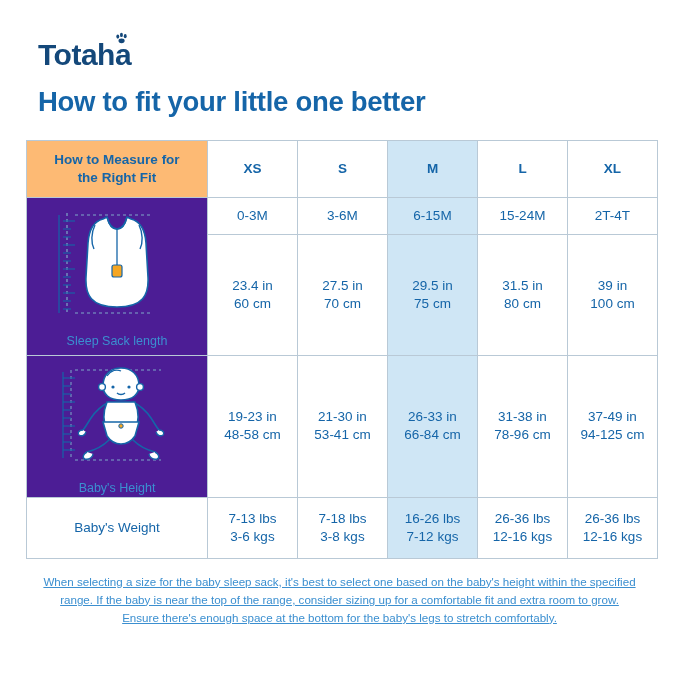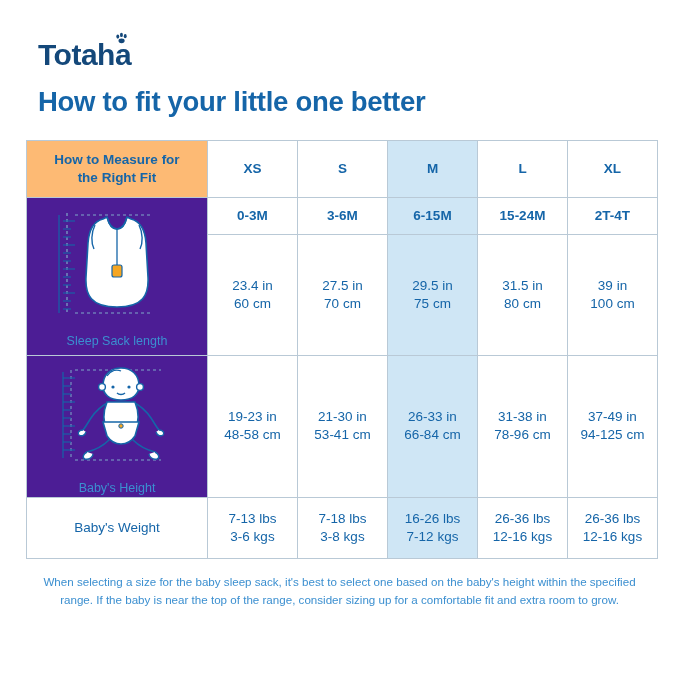--- a/index.html
+++ b/index.html
@@ -72,21 +72,21 @@
   }
   th.head-size {
     font-size: 17px;
     font-weight: bold;
     height: 56px;
     background: #ffffff;
     color: #1565a8;
   }
   .highlight { background: #cfe6f5 !important; }
 
-  td.age { height: 36px; font-size: 13.5px; font-weight: bold; }
+  td.age { height: 36px; font-size: 13.5px; }
   td.val { height: 60px; font-size: 13.5px; }
   td.val.tall { height: 120px; }
   td.val.mid { height: 90px; }
 
   .illus-cell {
     vertical-align: middle;
     padding: 8px 0 10px 0;
     background: #4c1d95;
   }
   .illus-wrap {
@@ -104,20 +104,21 @@
     font-size: 13.5px;
     color: #1565a8;
     height: 48px;
   }
   .footnote {
     margin: 14px 18px 0 18px;
     font-size: 11.6px;
     line-height: 1.55;
     color: #3b8fd0;
     text-align: center;
+    text-decoration: underline;
   }
   .two-line span { display: block; }
 </style>
 </head>
 <body>
 
 <div class="page">
 
   <div class="brand">
     <span>Totaha</span>
@@ -316,15 +317,16 @@
           <span>26-36 lbs</span>
           <span>12-16 kgs</span>
         </td>
       </tr>
     </tbody>
   </table>
 
   <div class="footnote">
     <div>When selecting a size for the baby sleep sack, it's best to select one based on the baby's height within the specified</div>
     <div>range. If the baby is near the top of the range, consider sizing up for a comfortable fit and extra room to grow.</div>
+    <div>Ensure there's enough space at the bottom for the baby's legs to stretch comfortably.</div>
   </div>
 
 </div>
 
 </body></html>

